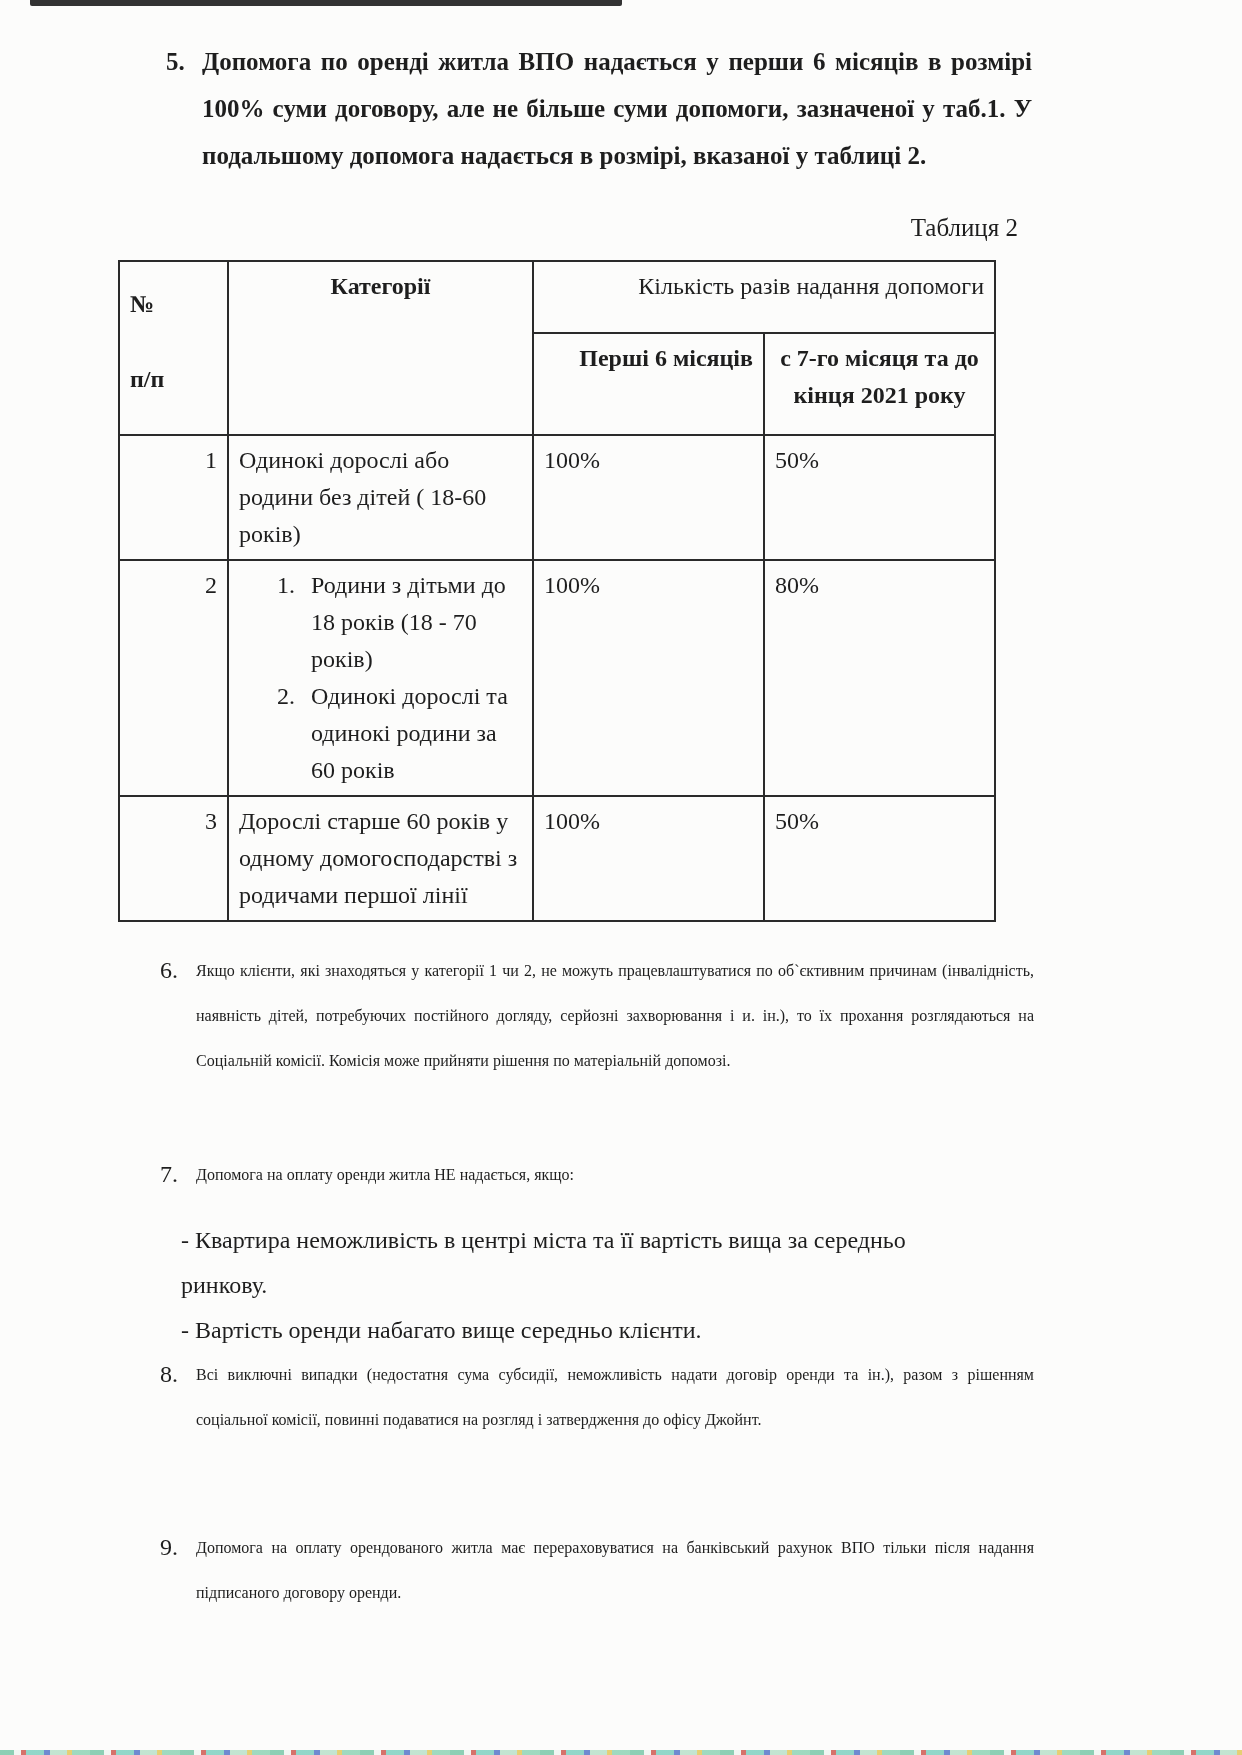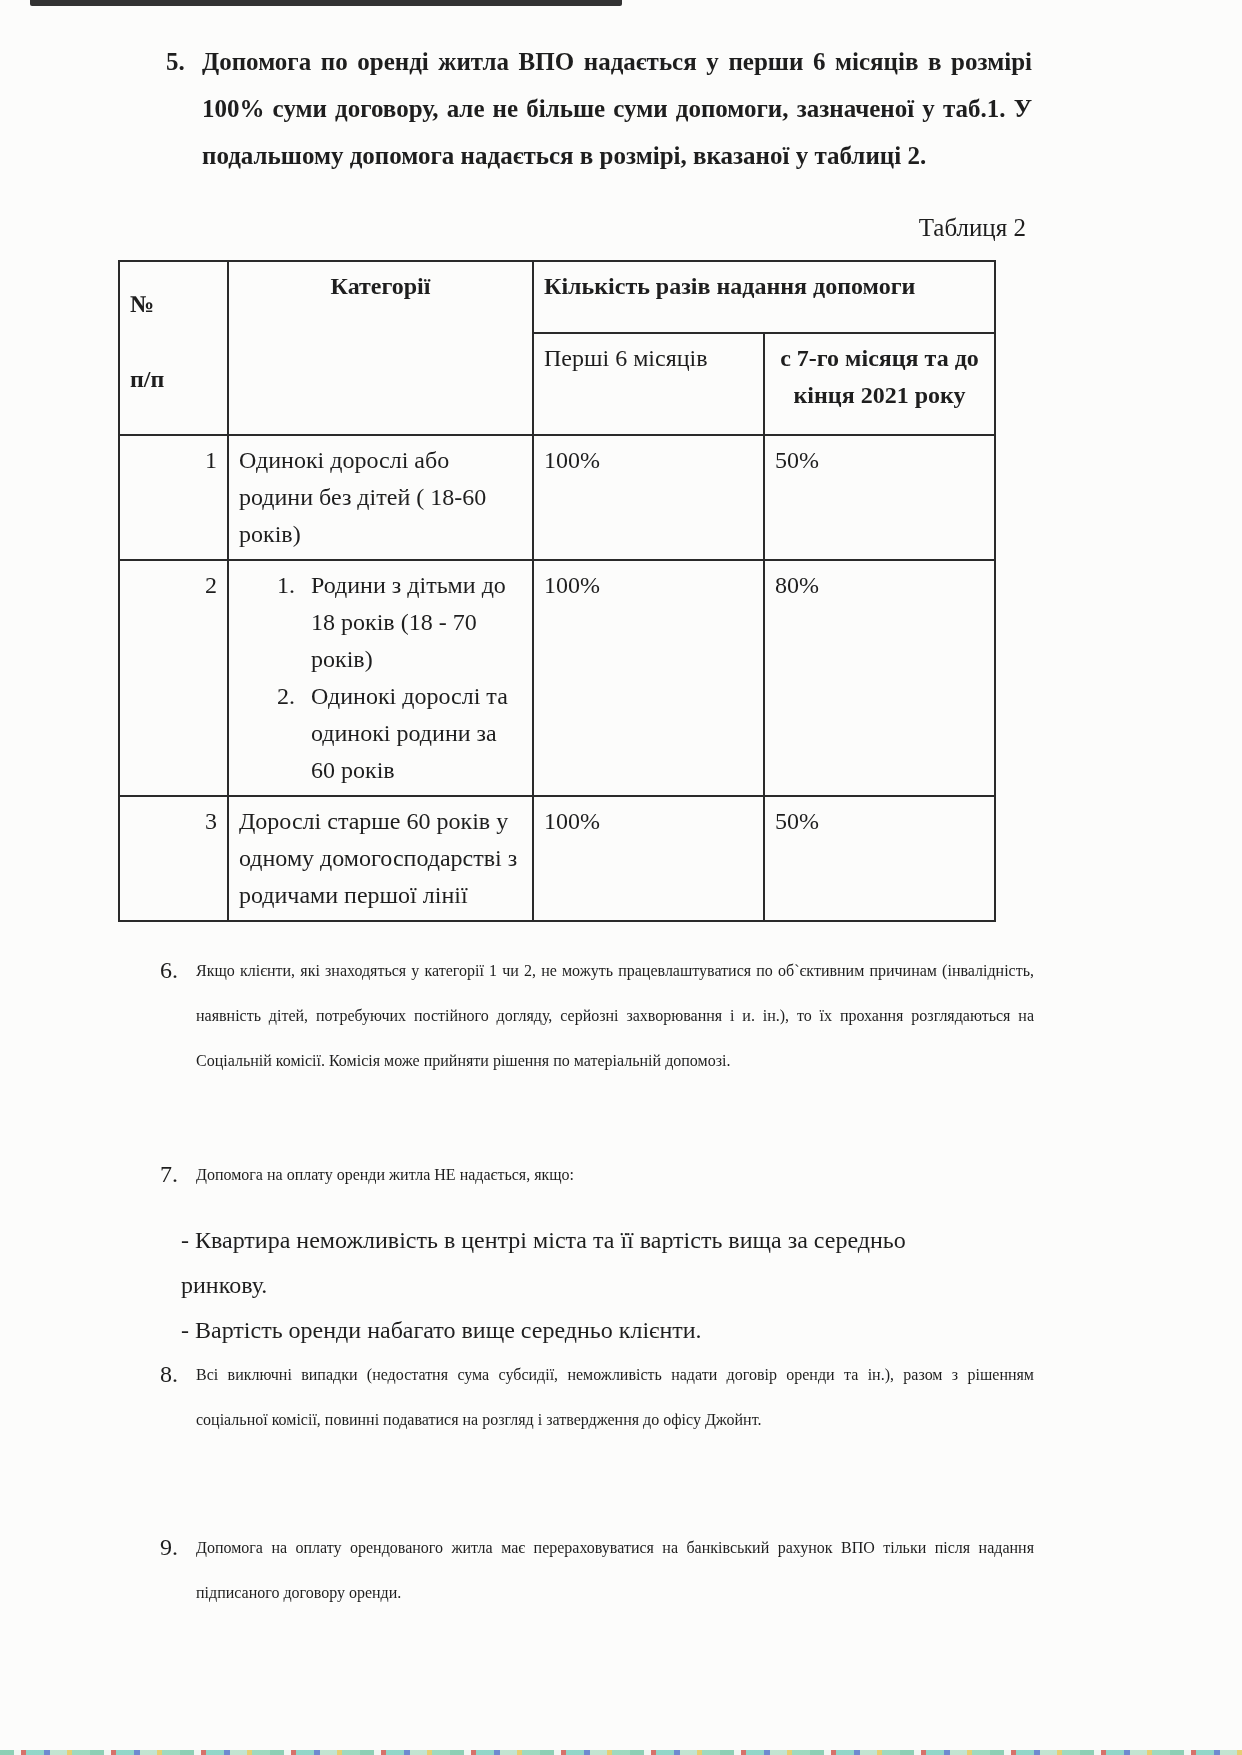--- a/index.html
+++ b/index.html
@@ -24,37 +24,37 @@
   
   .list-item{position:absolute;display:flex;align-items:flex-start;}
   .li-num{flex:none;width:36px;font-size:24px;}
   .li-text{flex:1;font-size:16px;text-align:justify;}
   .item5 .li-num,.item5 .li-text{font-weight:bold;line-height:47px;font-size:25px;}
   .item6 .li-text,.item6 .li-num,
   .item7 .li-text,.item7 .li-num,
   .item8 .li-text,.item8 .li-num,
   .item9 .li-text,.item9 .li-num{line-height:45px;}
   
-  .tbl-caption{position:absolute;top:214px;right:216px;font-size:25px;}
+  .tbl-caption{position:absolute;top:214px;right:224px;font-size:25px;}
   
   table.t2{
     position:absolute;top:260px;left:118px;
     border-collapse:collapse;table-layout:fixed;width:878px;
     font-size:24px;
   }
   table.t2 td{
     border:2px solid #2a2a2a;
     vertical-align:top;
     padding:6px 10px;
     line-height:37px;
   }
   td.c-num-h{width:87px;font-weight:bold;}
   td.c-cat-h{width:283px;font-weight:bold;text-align:center;vertical-align:middle;}
-  td.c-span-h{font-weight:bold;height:58px;vertical-align:middle;}
-  td.c-sub1{width:222px;font-weight:normal;vertical-align:middle;height:88px;}
+  td.c-span-h{font-weight:normal;height:58px;vertical-align:middle;text-align:right;}
+  td.c-sub1{width:222px;font-weight:bold;vertical-align:middle;height:88px;text-align:right;}
   td.c-sub2{width:286px;font-weight:bold;text-align:center;vertical-align:middle;}
   .numh-top{margin-top:18px;}
   .numh-bottom{margin-top:38px;}
   td.c-rownum{text-align:right;padding-right:12px;}
   td.c-val{}
   .cat-list{padding-left:38px;}
   .cat-list-item{display:flex;}
   .cat-list-item .n{flex:none;width:34px;}
   .cat-list-item .txt{flex:1;}
   

